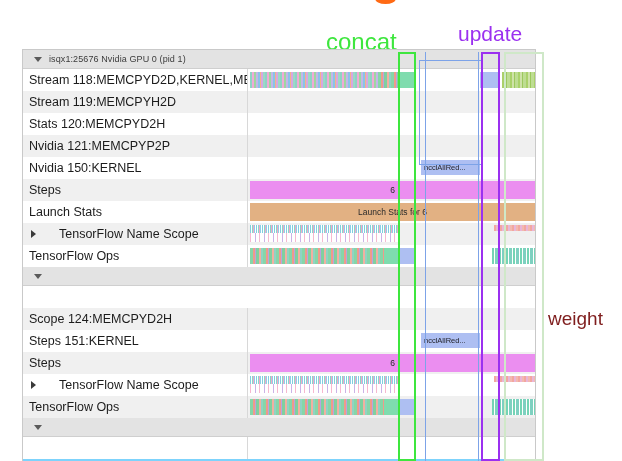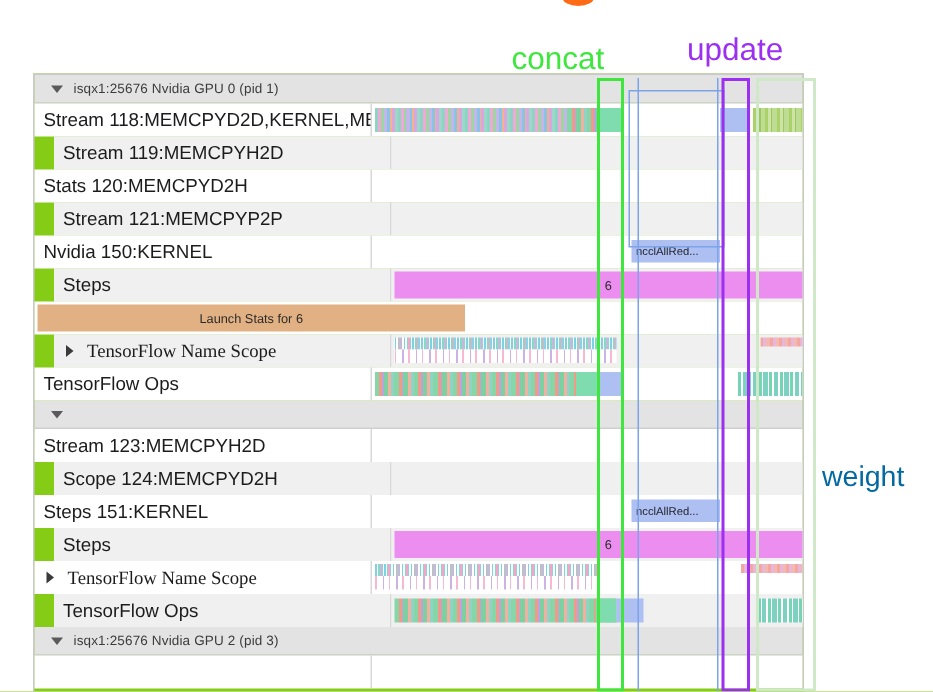--- a/index.html
+++ b/index.html
@@ -7,50 +7,50 @@
     width:622px;height:461px;
     background:#ffffff;
     font-family:"Liberation Sans", sans-serif;
     overflow:hidden;
     position:relative;
   }
   #stage{position:absolute;left:0;top:0;width:622px;height:461px;overflow:hidden;}
 
   
   .annot{position:absolute;white-space:nowrap;font-weight:400;}
-  #annot-concat{left:326px;top:28px;font-size:21px;color:#3ee63e;margin-left:15px;}
+  #annot-concat{left:326px;top:28px;font-size:24px;color:#3ee63e;}
   #annot-split{left:458px;top:22px;font-size:21px;color:#9b30f0;}
   #annot-nccl{left:427px;top:107px;font-size:20px;color:#5b7fd4;}
-  #annot-weight{left:548px;top:306px;font-size:19px;color:#0369a1;line-height:25px;}
+  #annot-weight{left:548px;top:306px;font-size:19px;color:#7f1d1d;line-height:25px;}
   #annot-weight span{display:block;}
   #orange-blob{position:absolute;left:375px;top:-7px;width:21px;height:11px;
                background:#ff6a14;border-radius:50%;}
 
   
   #panel{position:absolute;left:22px;top:49px;width:514px;height:412px;
-         background:#84cc16;border:1px solid #c9c9c9;border-bottom:none;
+         background:#7dd3fc;border:1px solid #c9c9c9;border-bottom:none;
          box-sizing:border-box;}
 
   .grp-header{height:19px;background:#e3e3e3;border-bottom:1px solid #cfcfcf;
               display:flex;align-items:center;box-sizing:border-box;}
   .grp-header .caret{width:9px;height:9px;margin-left:11px;margin-right:6px;
                      position:relative;flex:0 0 auto;}
   .grp-header .caret::before{content:"";position:absolute;left:0;top:2px;
       border-left:4px solid transparent;border-right:4px solid transparent;
       border-top:5px solid #5a5a5a;}
   .grp-header .glabel{font-size:9px;color:#3c3c3c;letter-spacing:.1px;}
 
   .row{height:22px;display:flex;box-sizing:border-box;position:relative;}
-  .row.alt{background:#f0f0f0;margin-left:13px;}
+  .row.alt{background:#f0f0f0;}
   .row .lbl{width:225px;flex:0 0 225px;box-sizing:border-box;
             padding-left:6px;display:flex;align-items:center;
             font-size:12.5px;color:#1c1c1c;white-space:nowrap;overflow:hidden;
             background:#fff;border-right:1px solid #d8d8d8;}
   .row.alt .lbl{background:#f0f0f0;}
-  .row .lbl.indent{padding-left:22px;font-family:Liberation Serif, serif;}
+  .row .lbl.indent{padding-left:36px;}
   .row .lbl .arrow{position:absolute;left:8px;width:0;height:0;
       border-top:4px solid transparent;border-bottom:4px solid transparent;
       border-left:5px solid #3a3a3a;}
   .row .track{flex:1 1 auto;position:relative;overflow:hidden;background:#fff;}
   .row.alt .track{background:#f0f0f0;}
 
   
   .blk{position:absolute;top:3px;height:16px;}
   .lblbar{position:absolute;top:2px;height:18px;display:flex;align-items:center;
           justify-content:center;font-size:8.5px;color:#2a2a2a;overflow:hidden;}
@@ -129,41 +129,44 @@
           <div class="track"></div>
         </div>
         <div class="row">
           <div class="lbl">
             <span>Stats 120:MEMCPYD2H</span>
           </div>
           <div class="track"></div>
         </div>
         <div class="row alt">
           <div class="lbl">
-            <span>Stream 121:MEMCPYP2P</span>
+            <span>Nvidia 121:MEMCPYP2P</span>
           </div>
           <div class="track"></div>
         </div>
         <div class="row">
           <div class="lbl">
             <span>Nvidia 150:KERNEL</span>
           </div>
           <div class="track">
             <div class="nccl-bar" style="left: 173px; width: 59px;">ncclAllRed...</div>
           </div>
         </div>
         <div class="row alt">
           <div class="lbl">
             <span>Steps</span>
           </div>
           <div class="track">
             <div class="lblbar steps-bar" style="left: 2px; width: 285px;">6</div>
           </div>
         </div>
         <div class="row">
+          <div class="lbl">
+            <span>Launch Stats</span>
+          </div>
           <div class="track">
             <div class="lblbar launch-bar" style="left: 2px; width: 285px;">Launch Stats for 6</div>
           </div>
         </div>
         <div class="row alt">
           <div class="lbl indent">
             <span class="arrow"></span>
             <span>TensorFlow Name Scope</span>
           </div>
           <div class="track">
@@ -180,23 +183,20 @@
             <div class="blk stripeB" style="left: 2px; width: 148px;"></div>
             <div class="blk solidgreen" style="left: 136px; width: 14px;"></div>
             <div class="blk solidblue" style="left: 150px; width: 18px;"></div>
             <div class="blk stripeC" style="left: 244px; width: 43px;"></div>
           </div>
         </div>
         <div class="grp-header">
           <span class="caret"></span>
         </div>
         <div class="row">
-          <div class="lbl">
-            <span>Stream 123:MEMCPYH2D</span>
-          </div>
           <div class="track"></div>
         </div>
         <div class="row alt">
           <div class="lbl">
             <span>Scope 124:MEMCPYD2H</span>
           </div>
           <div class="track"></div>
         </div>
         <div class="row">
           <div class="lbl">
@@ -231,21 +231,20 @@
           </div>
           <div class="track">
             <div class="blk stripeB" style="left: 2px; width: 148px;"></div>
             <div class="blk solidgreen" style="left: 136px; width: 14px;"></div>
             <div class="blk solidblue" style="left: 150px; width: 18px;"></div>
             <div class="blk stripeC" style="left: 244px; width: 43px;"></div>
           </div>
         </div>
         <div class="grp-header">
           <span class="caret"></span>
-          <span class="glabel">isqx1:25676 Nvidia GPU 2 (pid 3)</span>
         </div>
         <div class="row">
           <div class="lbl"></div>
           <div class="track"></div>
         </div>
       </div>
   </div>
 
   <div class="ovl" id="box-concat"></div>
   <div class="ovl" id="box-nccl"></div>

